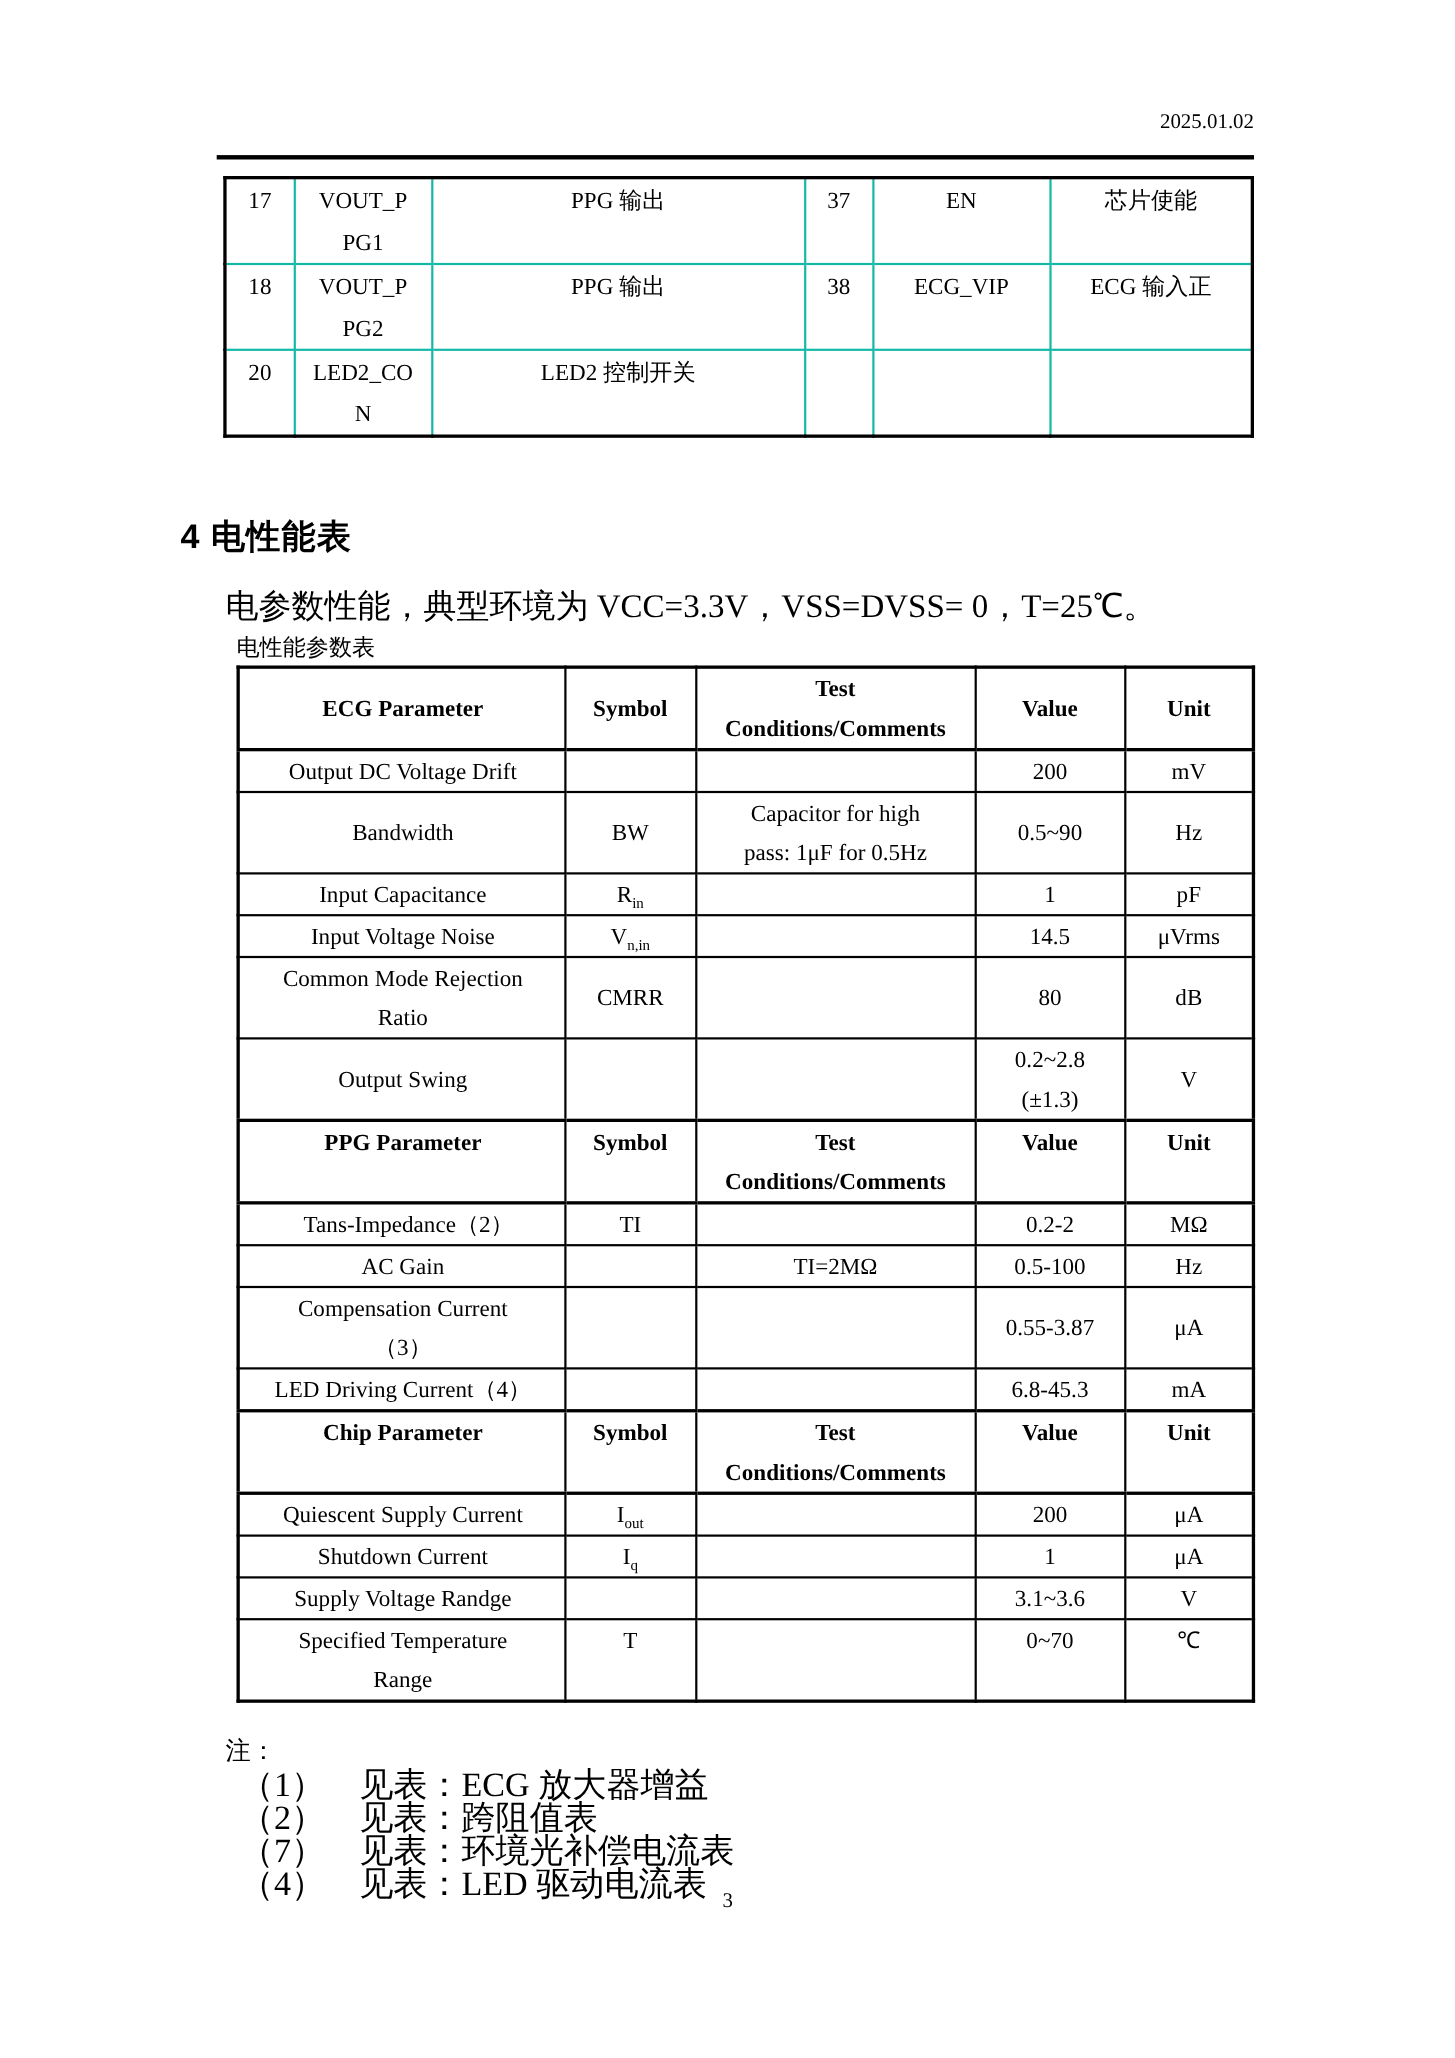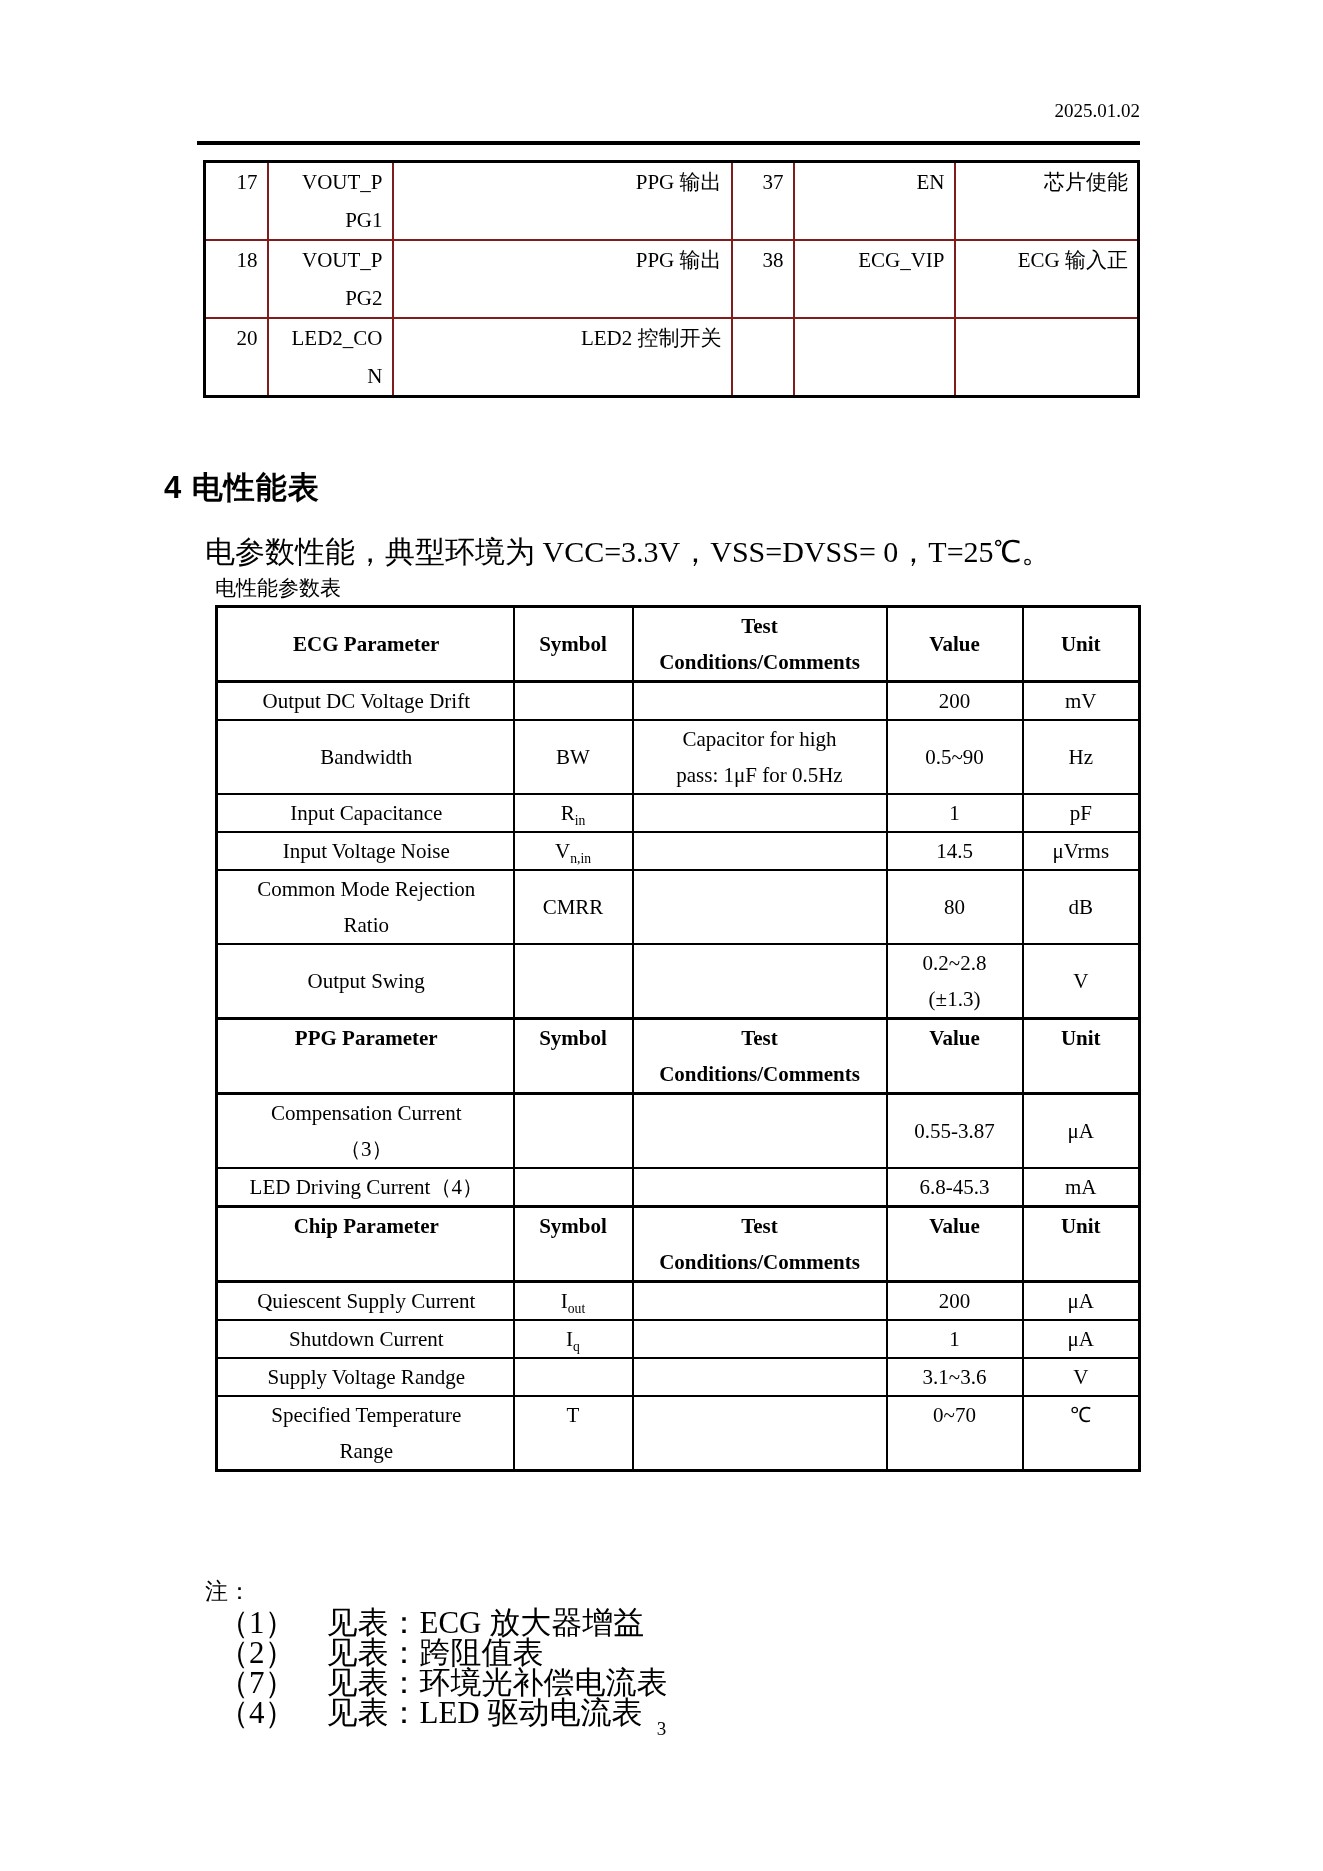--- a/index.html
+++ b/index.html
@@ -25,23 +25,23 @@
   
   table { border-collapse: collapse; table-layout: fixed; }
   td, th { white-space: pre-line; overflow: hidden; }
 
   .pin-table {
     position: absolute; left: 203px; top: 160px; width: 934px;
     border: 3px solid #000;
     font-size: 21px;
   }
   .pin-table td {
-    border: 2px solid #7f1d1d;
+    border: 2px solid #14b8a6;
     vertical-align: top;
-    text-align: right;
+    text-align: center;
     padding: 0 9px;
     line-height: 38px;
     height: 38px;
   }
 
   
   .heading {
     position: absolute; left: 164px; top: 470px;
     font-family: "Liberation Sans", sans-serif;
     font-weight: bold;
@@ -206,20 +206,34 @@
         </tr>
         <tr class="section-header">
           <th>PPG Parameter</th>
           <th>Symbol</th>
           <th>Test
 Conditions/Comments</th>
           <th>Value</th>
           <th>Unit</th>
         </tr>
         <tr>
+          <td>&nbsp;&nbsp;Tans-Impedance（2）</td>
+          <td>TI</td>
+          <td></td>
+          <td>0.2-2</td>
+          <td>MΩ</td>
+        </tr>
+        <tr>
+          <td>AC Gain</td>
+          <td></td>
+          <td>TI=2MΩ</td>
+          <td>0.5-100</td>
+          <td>Hz</td>
+        </tr>
+        <tr>
           <td>Compensation Current
 （3）</td>
           <td></td>
           <td></td>
           <td>0.55-3.87</td>
           <td>μA</td>
         </tr>
         <tr>
           <td>LED Driving Current（4）</td>
           <td></td>

